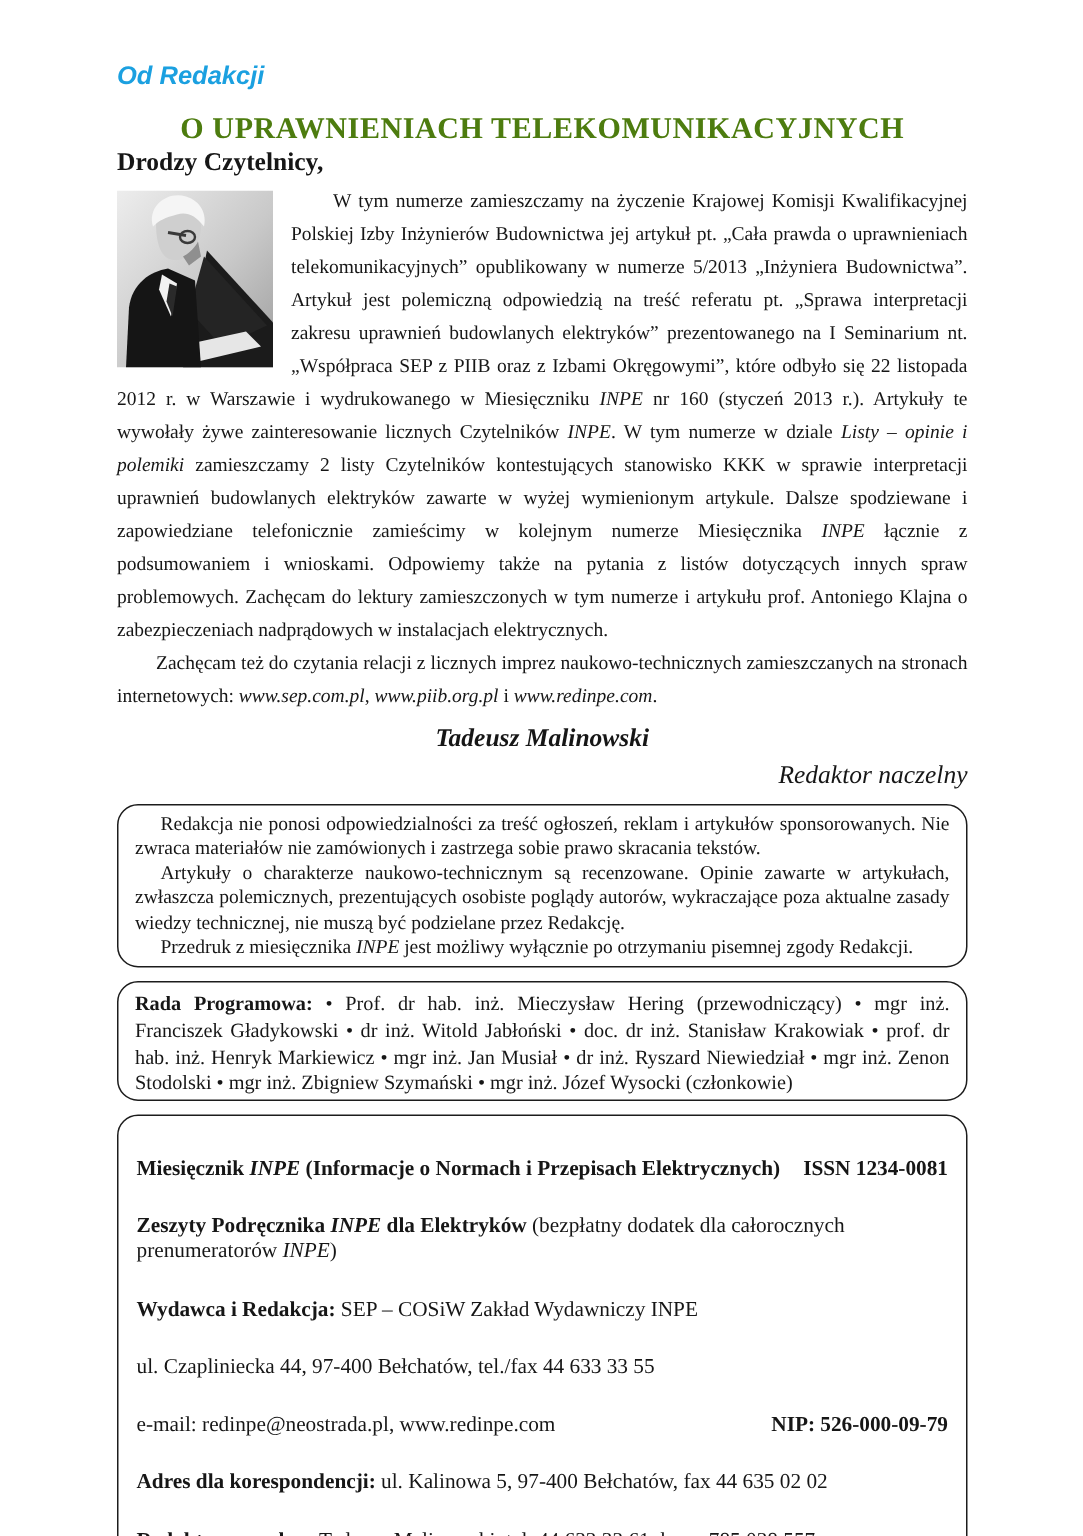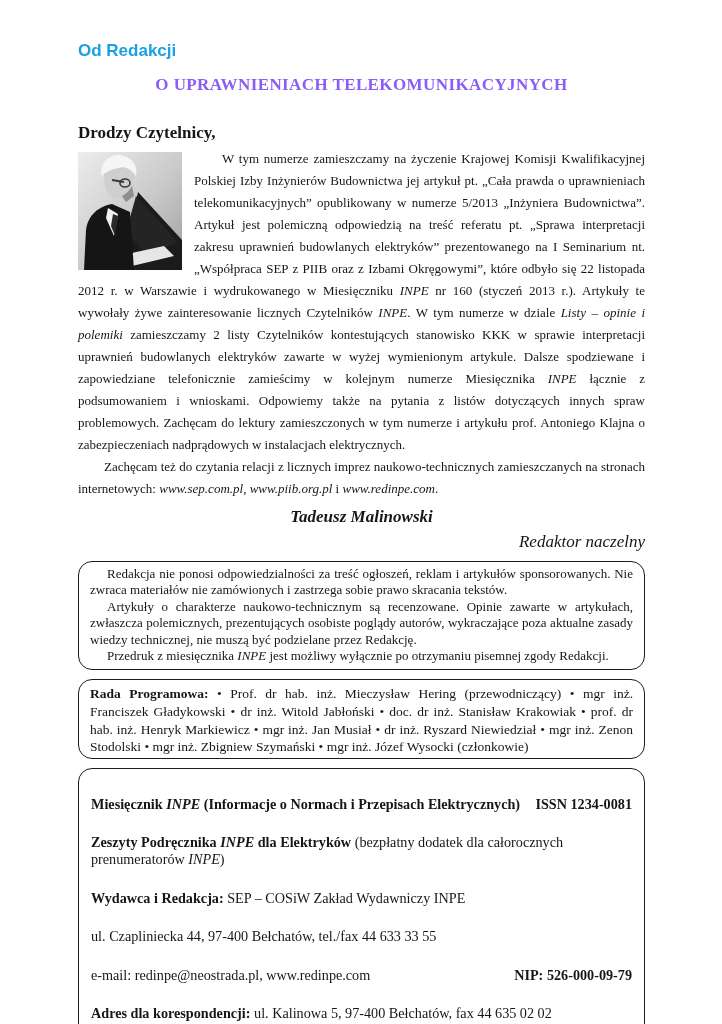--- a/index.html
+++ b/index.html
@@ -9,31 +9,30 @@
     font-family:"Liberation Serif", serif;
     color:#161616;
     overflow:hidden;
     position:relative;
   }
   .page{position:absolute;left:78px;top:0;width:567px;}
 
   .section-label{
     margin-top:41px;
     font-family:"Liberation Sans", sans-serif;
-    font-weight:bold;
+    font-style:italic;font-weight:bold;
     font-size:17px;color:#1BA0E0;
   }
   .main-title{
     margin-top:14px;
     text-align:center;
-    font-weight:bold;font-size:17px;letter-spacing:0.4px;
-    color:#8b5cf6;
+    font-weight:bold;font-size:20px;letter-spacing:0.4px;
+    color:#4d7c0f;
   }
   .salutation{
-    margin-top:28px;
     font-weight:bold;font-size:17px;
   }
   .editorial-body{
     margin-top:5px;
     font-size:13px;line-height:22px;
     text-align:justify;
   }
   .photo-figure{
     float:left;width:104px;height:118px;
     margin:4px 12px 2px 0;

